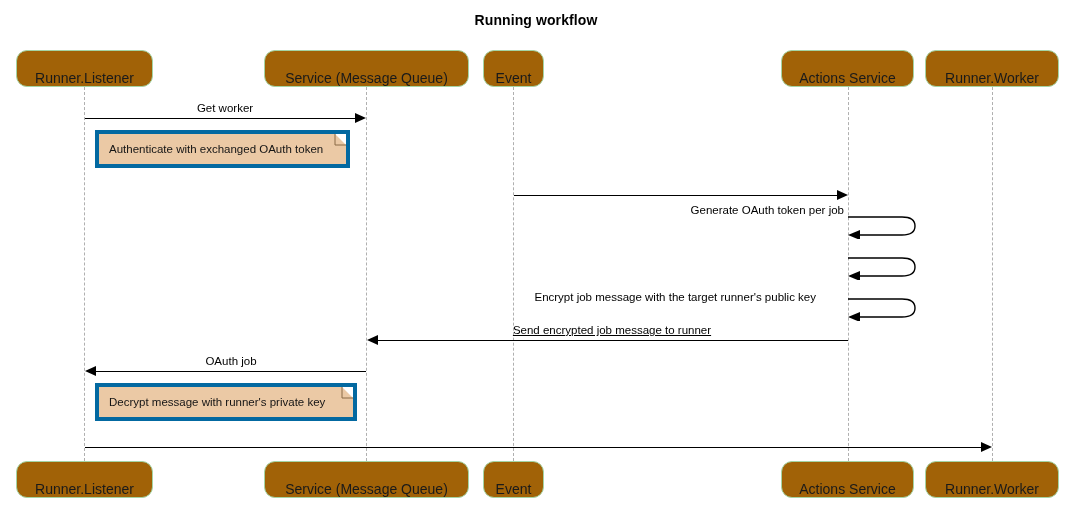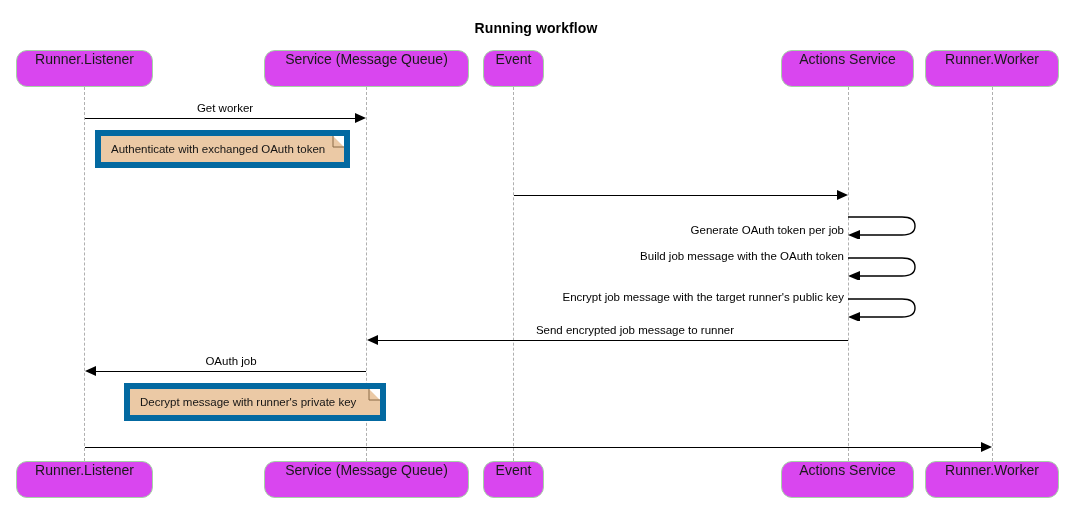--- a/index.html
+++ b/index.html
@@ -21,35 +21,34 @@
   #diagram-title {
     position: absolute;
     left: 0;
     top: 12px;
     width: 1072px;
     text-align: center;
     font-size: 14px;
     font-weight: bold;
     color: #000000;
     letter-spacing: 0.1px;
-    margin-top: 8px;
   }
   .lifeline {
     position: absolute;
     width: 0;
     border-left: 1px dashed #b0b0b0;
   }
   .participant {
     position: absolute;
     box-sizing: border-box;
-    background: #d946ef;
+    background: #a16207;
     border: 1px solid #a4d4a4;
     border-radius: 11px;
     display: flex;
-    align-items: flex-start;
+    align-items: flex-end;
     justify-content: center;
     font-size: 14px;
     color: #1a1a1a;
     height: 37px;
     white-space: nowrap;
   }
   .msg-line {
     position: absolute;
     height: 0;
     border-top: 1.4px solid #000000;
@@ -74,21 +73,21 @@
   }
   .arrowhead.left {
     border-top: 5px solid transparent;
     border-bottom: 5px solid transparent;
     border-right: 11px solid #000000;
   }
   .note {
     position: absolute;
     box-sizing: border-box;
     background: #ebc9a5;
-    border: 6px solid #0369a1;
+    border: 4px solid #0369a1;
     display: flex;
     align-items: center;
     padding-left: 10px;
     font-size: 11.5px;
     color: #141414;
     white-space: nowrap;
   }
   .note-fold-line {
     position: absolute;
     top: 0;
@@ -142,53 +141,52 @@
       <svg width="14" height="14" viewBox="0 0 14 14">
         <path d="M3,0 L14,11 L14,0 Z" fill="#ffffff"></path>
         <path d="M3,0 L3,11 L14,11" fill="none" stroke="#8a6a47" stroke-width="1"></path>
       </svg>
     </span>
   </div>
 
   <div class="msg-line" style="left:514px;top:195px;width:323px;"></div>
   <div class="arrowhead right" style="left:837px;top:190px;"></div>
 
-  <div class="msg-label" style="left:598px;top:224px;width:246px;text-align:right;">Generate OAuth token per job</div>
+  <div class="msg-label" style="left:598px;top:204px;width:246px;text-align:right;">Generate OAuth token per job</div>
   <div class="selfloop" style="left:847px;top:213px;">
     <svg width="80" height="26" viewBox="0 0 80 26">
       <path d="M1,4 L55,4 Q68,4 68,13 Q68,22 55,22 L12,22" fill="none" stroke="#000000" stroke-width="1.4"></path>
       <path d="M1,22 L13,17 L13,27 Z" fill="#000000"></path>
     </svg>
   </div>
 
-  <div class="msg-label" style="left:548px;top:250px;width:296px;text-align:right;">Build job message with the OAuth token</div>
   <div class="selfloop" style="left:847px;top:254px;">
     <svg width="80" height="26" viewBox="0 0 80 26">
       <path d="M1,4 L55,4 Q68,4 68,13 Q68,22 55,22 L12,22" fill="none" stroke="#000000" stroke-width="1.4"></path>
       <path d="M1,22 L13,17 L13,27 Z" fill="#000000"></path>
     </svg>
   </div>
 
-  <div class="msg-label" style="left:460px;top:291px;width:384px;text-align:right;">Encrypt job message with the target runner's public key</div>
+  <div class="msg-label" style="left:432px;top:291px;width:384px;text-align:right;">Encrypt job message with the target runner's public key</div>
   <div class="selfloop" style="left:847px;top:295px;">
     <svg width="80" height="26" viewBox="0 0 80 26">
       <path d="M1,4 L55,4 Q68,4 68,13 Q68,22 55,22 L12,22" fill="none" stroke="#000000" stroke-width="1.4"></path>
       <path d="M1,22 L13,17 L13,27 Z" fill="#000000"></path>
     </svg>
   </div>
 
-  <div class="msg-label" style="left:400px;top:324px;width:470px;">Send encrypted job message to runner</div>
+  <div class="msg-label" style="left:377px;top:324px;width:470px;text-decoration:underline;">Send encrypted job message to runner</div>
   <div class="msg-line" style="left:378px;top:340px;width:470px;"></div>
   <div class="arrowhead left" style="left:367px;top:335px;"></div>
 
   <div class="msg-label" style="left:96px;top:355px;width:270px;">OAuth job</div>
   <div class="msg-line" style="left:96px;top:371px;width:270px;"></div>
   <div class="arrowhead left" style="left:85px;top:366px;"></div>
 
-  <div class="note" style="left:95px;top:383px;width:262px;height:38px;margin-left:29px;">
+  <div class="note" style="left:95px;top:383px;width:262px;height:38px;">
     <span>Decrypt message with runner's private key</span>
     <span class="note-fold-line">
       <svg width="14" height="14" viewBox="0 0 14 14">
         <path d="M3,0 L14,11 L14,0 Z" fill="#ffffff"></path>
         <path d="M3,0 L3,11 L14,11" fill="none" stroke="#8a6a47" stroke-width="1"></path>
       </svg>
     </span>
   </div>
 
   <div class="msg-line" style="left:85px;top:447px;width:896px;"></div>

